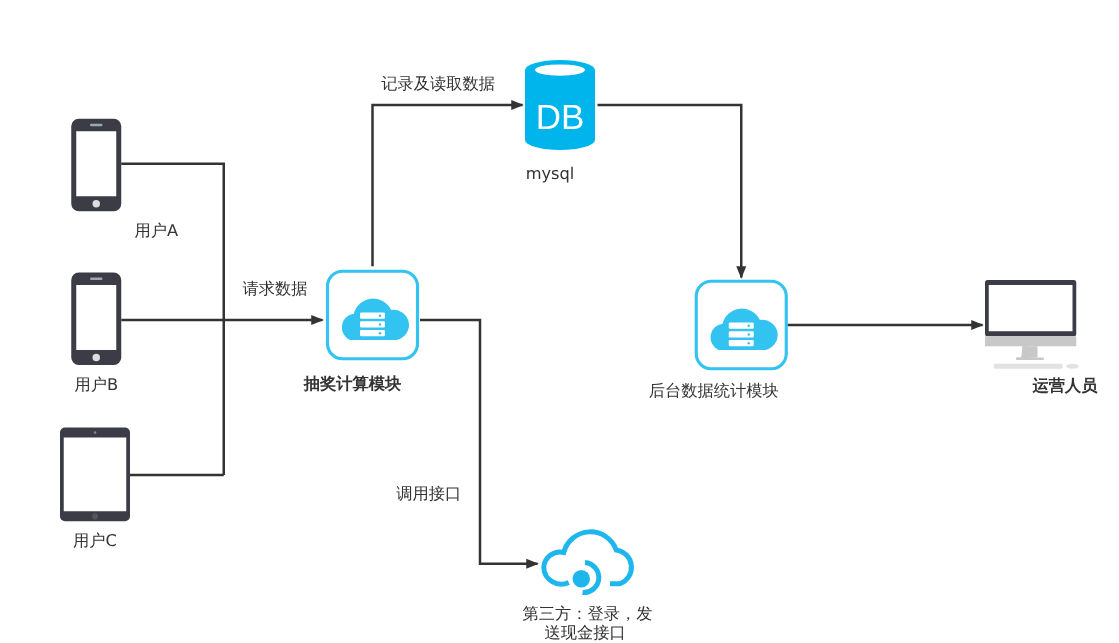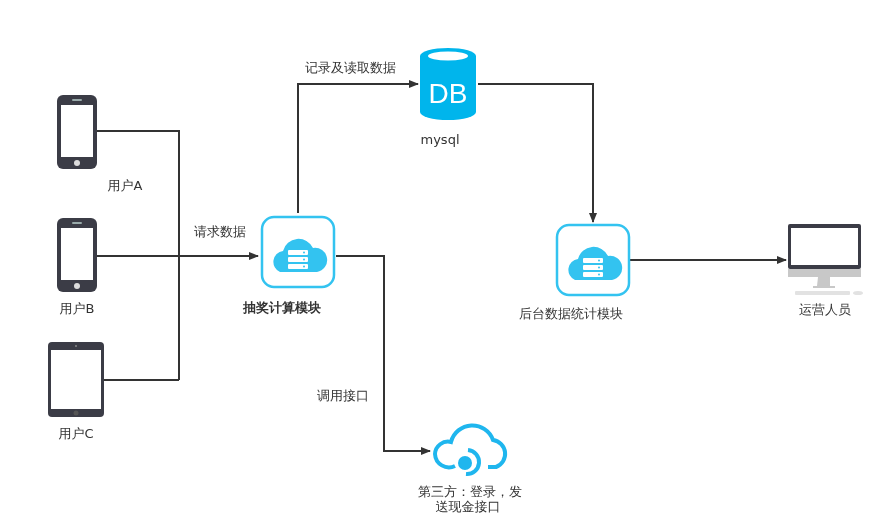--- a/index.html
+++ b/index.html
@@ -100,19 +100,19 @@
     <circle cx="465" cy="463" r="7" fill="#1fb6ee" stroke="none"></circle>
   </g>
 </svg>
 
 <div class="lbl center" style="left:77px; top:178px;margin-left:48px;">用户A</div>
 <div class="lbl center" style="left:77px; top:301px;">用户B</div>
 <div class="lbl center" style="left:76px; top:426px;text-align:center;">用户C</div>
 <div class="lbl center" style="left:282px; top:300px;font-weight:bold;">抽奖计算模块</div>
 <div class="lbl center" style="left:440px; top:132px;">mysql</div>
 <div class="lbl center" style="left:571px; top:306px;">后台数据统计模块</div>
-<div class="lbl center" style="left:825px; top:302px;">运营人员</div>
+<div class="lbl center" style="left:852px; top:302px;font-weight:bold;">运营人员</div>
 <div class="lbl center" style="left:470px; top:484px;">第三方：登录，发</div>
 <div class="lbl center" style="left:468px; top:499px;">送现金接口</div>
 
 <div class="lbl" style="left:194px; top:224px;">请求数据</div>
 <div class="lbl" style="left:305px; top:60px;">记录及读取数据</div>
 <div class="lbl" style="left:317px; top:388px;">调用接口</div>
 
 </body></html>

